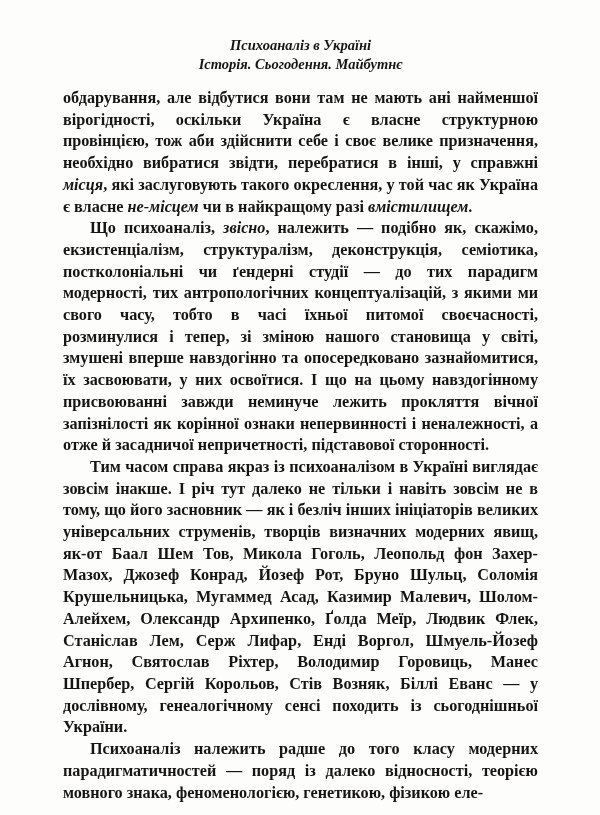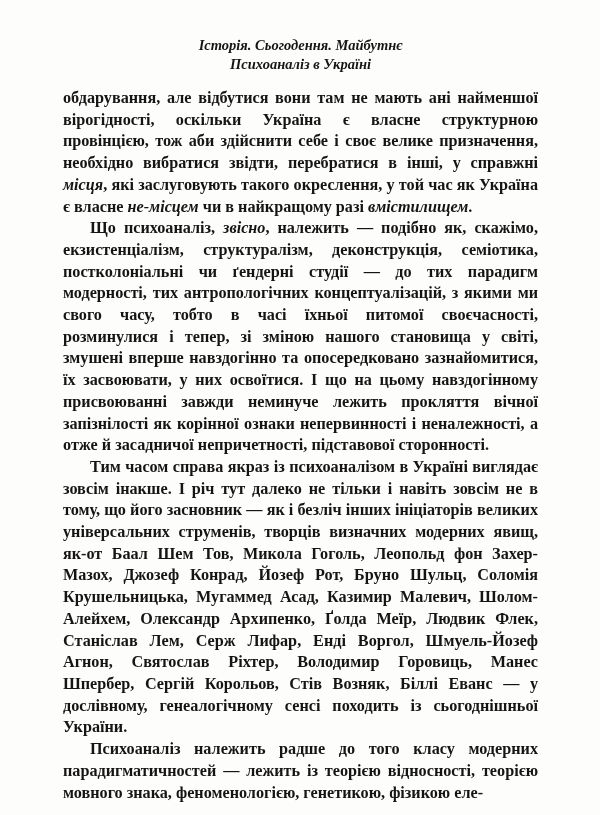--- a/index.html
+++ b/index.html
@@ -44,24 +44,24 @@
     font-style: italic;
     font-weight: 700;
     margin-top: 25px;
   }
 </style>
 </head>
 <body>
 
 <div class="page">
   <div class="running-header">
+    <div>Психоаналіз в Україні</div>
     <div>Історія. Сьогодення. Майбутнє</div>
-    <div>Психоаналіз в Україні</div>
   </div>
 
   <div class="page-body">
       <p class="para"><span>обдарування, але відбутися вони там не мають ані найменшої вірогідності, оскільки Україна є власне структурною провінцією, тож аби здійснити себе і своє велике призначення, необхідно вибратися звідти, перебратися в інші, у справжні </span><em>місця</em><span>, які заслуговують такого окреслення, у той час як Україна є власне </span><em>не-місцем</em><span> чи в найкращому разі </span><em>вмістилищем</em><span>.</span></p>
       <p class="para indent"><span>Що психоаналіз, </span><em>звісно</em><span>, належить — подібно як, скажімо, екзистенціалізм, структуралізм, деконструкція, семіотика, постколоніальні чи ґендерні студії — до тих парадигм модерності, тих антропологічних концептуалізацій, з якими ми свого часу, тобто в часі їхньої питомої своєчасності, розминулися і тепер, зі зміною нашого становища у світі, змушені вперше навздогінно та опосередковано зазнайомитися, їх засвоювати, у них освоїтися. І що на цьому навздогінному присвоюванні завжди неминуче лежить прокляття вічної запізнілості як корінної ознаки непервинності і неналежності, а отже й засадничої непричетності, підставової сторонності.</span></p>
       <p class="para indent"><span>Тим часом справа якраз із психоаналізом в Україні виглядає зовсім інакше. І річ тут далеко не тільки і навіть зовсім не в тому, що його засновник — як і безліч інших ініціаторів великих універсальних струменів, творців визначних модерних явищ, як-от Баал Шем Тов, Микола Гоголь, Леопольд фон Захер-Мазох, Джозеф Конрад, Йозеф Рот, Бруно Шульц, Соломія Крушельницька, Мугаммед Асад, Казимир Малевич, Шолом-Алейхем, Олександр Архипенко, Ґолда Меїр, Людвик Флек, Станіслав Лем, Серж Лифар, Енді Воргол, Шмуель-Йозеф Агнон, Святослав Ріхтер, Володимир Горовиць, Манес Шпербер, Сергій Корольов, Стів Возняк, Біллі Еванс — у дослівному, генеалогічному сенсі походить із сьогоднішньої України.</span></p>
-      <p class="para indent"><span>Психоаналіз належить радше до того класу модерних парадигматичностей — лежить із теорією відносності, теорією мовного знака, феноменологією, генетикою, фізикою еле-</span></p>
+      <p class="para indent"><span>Психоаналіз належить радше до того класу модерних парадигматичностей — поряд із далеко відносності, теорією мовного знака, феноменологією, генетикою, фізикою еле-</span></p>
     </div>
 
 </div>
 
 </body></html>

